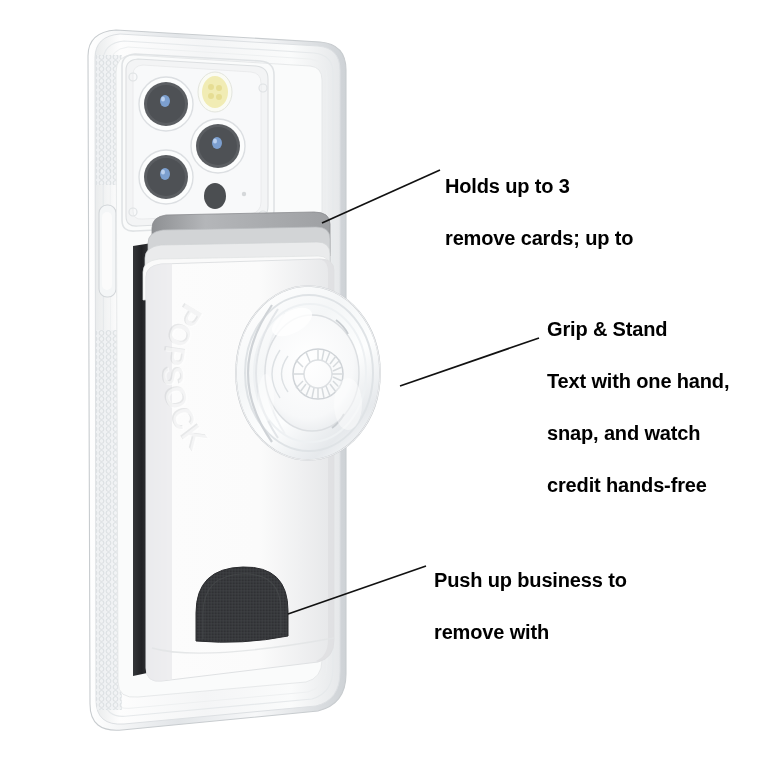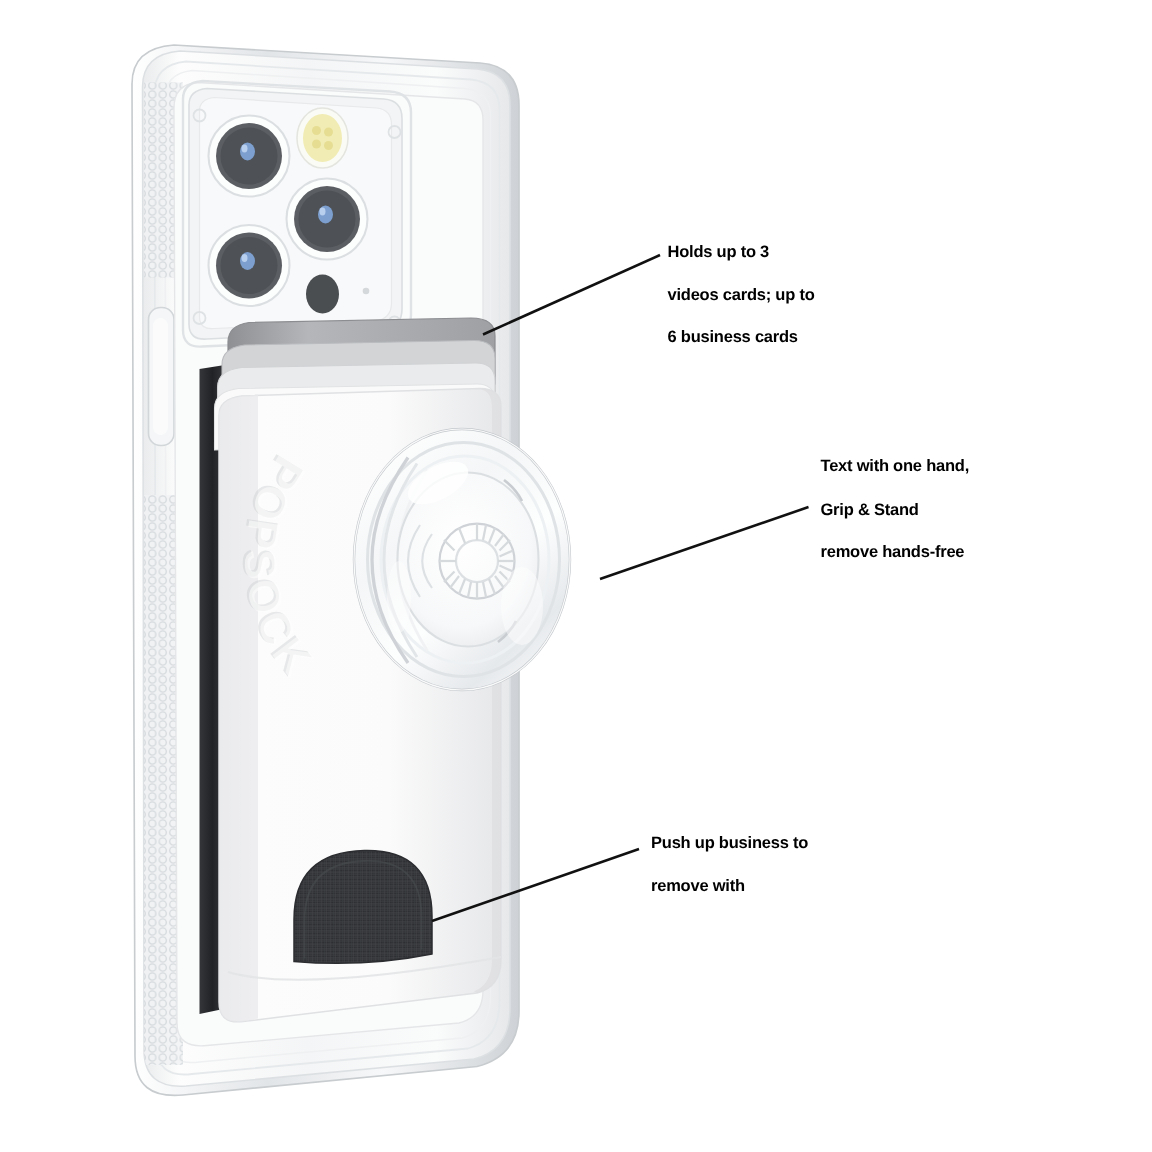--- a/index.html
+++ b/index.html
@@ -14,21 +14,21 @@
   #stage { position:absolute; inset:0; width:768px; height:768px; background:#fff; }
 
   
   #product { position:absolute; left:0; top:0; width:768px; height:768px; }
 
   
   .callout {
     position:absolute;
     color:#000;
     font-weight:bold;
-    font-size:11px;
+    font-size:20px;
     line-height:1.30;
     letter-spacing:-0.15px;
     white-space:pre-line;
     font-family:"Liberation Sans", sans-serif;
   }
   .callout .ln { display:block; }
   #callout-cards  { left:445px; top:147px; }
   #callout-grip   { left:547px; top:290px; }
   #callout-push   { left:434px; top:541px; }
 </style>
@@ -266,28 +266,28 @@
 
     <g stroke="#111111" stroke-width="1.7" fill="none">
       <line x1="322" y1="223" x2="440" y2="170"></line>
       <line x1="400" y1="386" x2="539" y2="338"></line>
       <line x1="288" y1="614" x2="426" y2="566"></line>
     </g>
   </svg>
 
   <div class="callout" id="callout-cards">
     <span class="ln">Holds up to 3</span>
-    <span class="ln">videos cards; up to</span>
-    <span class="ln">6 business cards</span>
+    <span class="ln">remove cards; up to</span>
   </div>
 
   <div class="callout" id="callout-grip">
+    <span class="ln">Grip &amp; Stand</span>
     <span class="ln">Text with one hand,</span>
-    <span class="ln">Grip &amp; Stand</span>
-    <span class="ln">remove hands-free</span>
+    <span class="ln">snap, and watch</span>
+    <span class="ln">credit hands-free</span>
   </div>
 
   <div class="callout" id="callout-push">
     <span class="ln">Push up business to</span>
     <span class="ln">remove with</span>
   </div>
 
 </div>
 
 </body></html>

